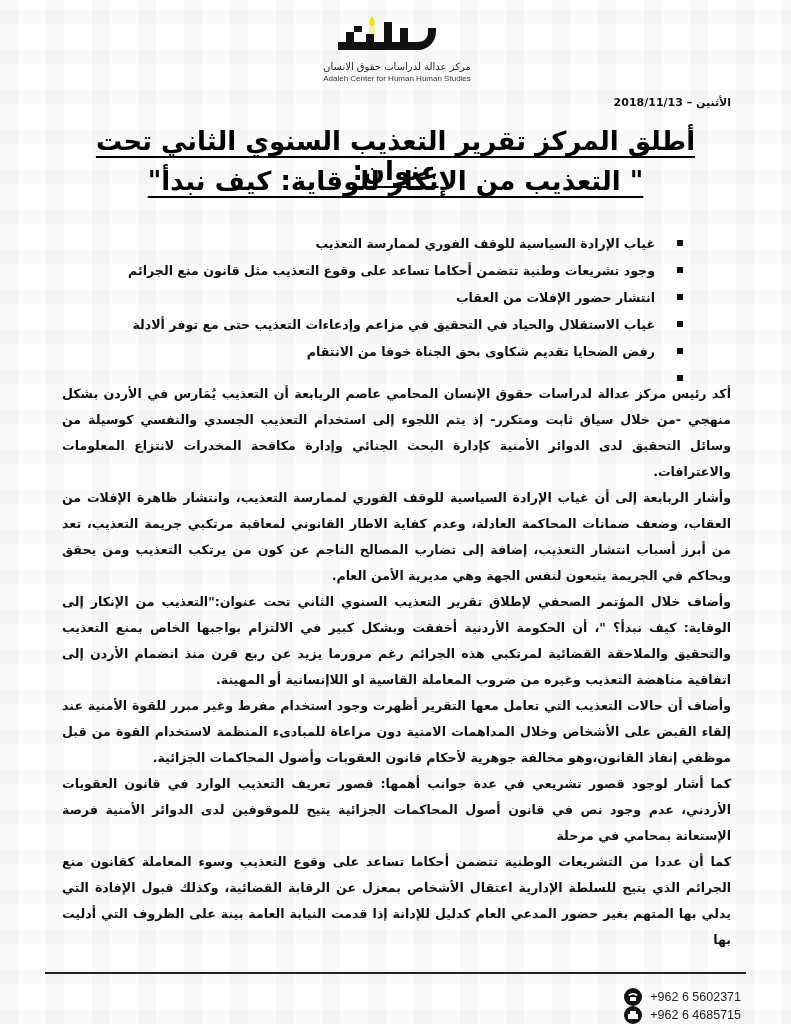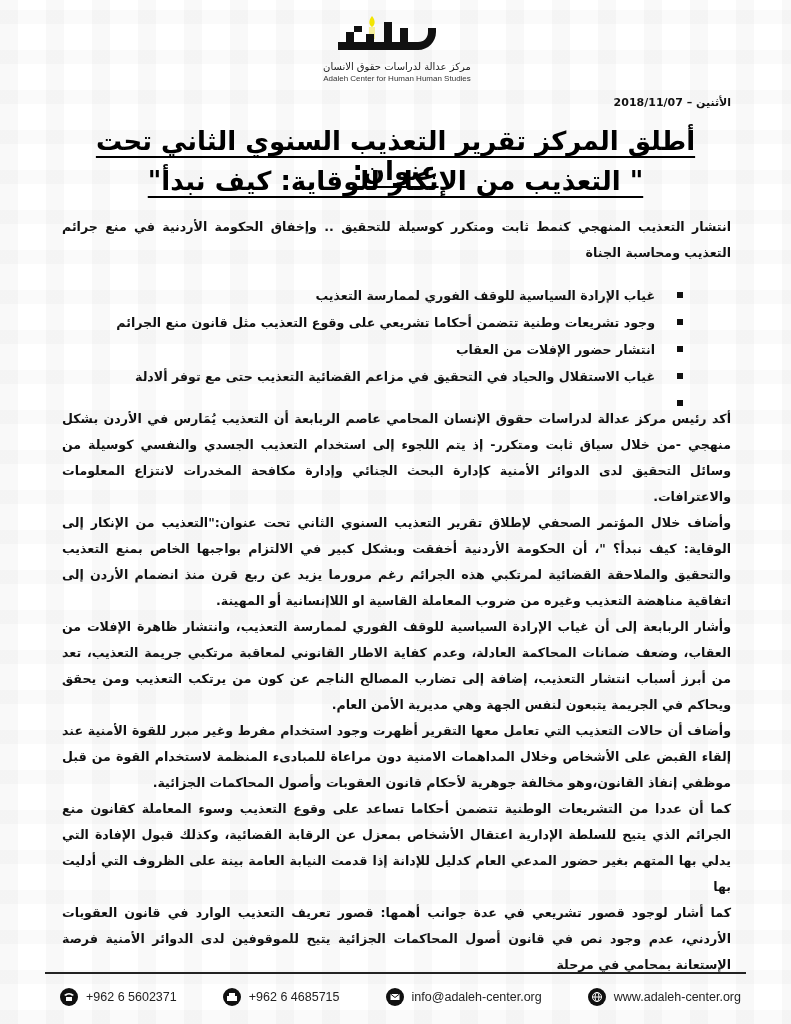--- a/index.html
+++ b/index.html
@@ -52,22 +52,22 @@
   .bullets li { position: relative; padding-right: 28px; line-height: 27px; text-align: right; }
   .bullets li .sq {
     position: absolute; right: 0; top: 10px; width: 6px; height: 6px; background: #111;
   }
 
   .footer-line {
     position: absolute; left: 45px; right: 45px; top: 972px; height: 1.5px; background: #222;
   }
   .footer {
     position: absolute; left: 60px; right: 50px; top: 988px; height: 24px;
-    display: flex; justify-content: space-between; align-items: flex-start;
-    font-family: "Liberation Sans", sans-serif; font-size: 12.5px; color: #222;
+    display: flex; justify-content: space-between; align-items: flex-end;
+    font-family: "Liberation Sans", sans-serif; font-size: 12.5px; color: #222; flex-direction: column;
   }
   .footer .item { display: flex; align-items: center; gap: 8px; }
   .footer .ic {
     width: 18px; height: 18px; border-radius: 50%; background: #111;
     display: inline-flex; align-items: center; justify-content: center;
   }
 </style>
 </head>
 <body>
 
@@ -81,41 +81,40 @@
       <path d="M40 4 C36 9 37 13 40 15 C43 13 44 9 40 4 Z" fill="#f2e500"></path>
       <rect x="37" y="15" width="6" height="12" fill="#f6ef9a"></rect>
 
       <path d="M14 20 h8 v10 h12 v-8 h8 v8 h10 v-20 h8 v20 h8 v-14 h8 v14 h10 c6 0 10 -4 10 -10 v-4 h8 v4 c0 10 -8 18 -18 18 H6 v-8 h8 Z" fill="#111"></path>
       <rect x="22" y="14" width="8" height="6" fill="#111"></rect>
     </svg>
     <div class="ar-name">مركز عدالة لدراسات حقوق الانسان</div>
     <div class="en-name">Adaleh Center for Human Human Studies</div>
   </div>
 
-  <div class="date">الأثنين – 2018/11/07</div>
+  <div class="date">الأثنين – 2018/11/13</div>
 
   <div class="title l1">أطلق المركز تقرير التعذيب السنوي الثاني تحت عنوان:</div>
   <div class="title l2">" التعذيب من الإنكار للوقاية: كيف نبدأ"</div>
 
   <div class="content">
-    <p>انتشار التعذيب المنهجي كنمط ثابت ومتكرر كوسيلة للتحقيق .. وإخفاق الحكومة الأردنية في منع جرائم التعذيب ومحاسبة الجناة</p>
     <ul class="bullets">
       <li><span class="sq"></span><span>غياب الإرادة السياسية للوقف الفوري لممارسة التعذيب</span></li>
-      <li><span class="sq"></span><span>وجود تشريعات وطنية تتضمن أحكاما تشريعي على وقوع التعذيب مثل قانون منع الجرائم</span></li>
+      <li><span class="sq"></span><span>وجود تشريعات وطنية تتضمن أحكاما تساعد على وقوع التعذيب مثل قانون منع الجرائم</span></li>
       <li><span class="sq"></span><span>انتشار حضور الإفلات من العقاب</span></li>
-      <li><span class="sq"></span><span>غياب الاستقلال والحياد في التحقيق في مزاعم القضائية التعذيب حتى مع توفر ألادلة</span></li>
-      <li><span class="sq"></span></li>
+      <li><span class="sq"></span><span>غياب الاستقلال والحياد في التحقيق في مزاعم وإدعاءات التعذيب حتى مع توفر ألادلة</span></li>
+      <li><span class="sq"></span><span>رفض الضحايا تقديم شكاوى بحق الجناة خوفا من الانتقام</span></li>
       <li><span class="sq"></span></li>
     </ul>
     <p>أكد رئيس مركز عدالة لدراسات حقوق الإنسان المحامي عاصم الربابعة أن التعذيب يُمَارس في الأردن بشكل منهجي -من خلال سياق ثابت ومتكرر- إذ يتم اللجوء إلى استخدام التعذيب الجسدي والنفسي كوسيلة من وسائل التحقيق لدى الدوائر الأمنية كإدارة البحث الجنائي وإدارة مكافحة المخدرات لانتزاع المعلومات والاعترافات.</p>
+    <p>وأشار الربابعة إلى أن غياب الإرادة السياسية للوقف الفوري لممارسة التعذيب، وانتشار ظاهرة الإفلات من العقاب، وضعف ضمانات المحاكمة العادلة، وعدم كفاية الاطار القانوني لمعاقبة مرتكبي جريمة التعذيب، تعد من أبرز أسباب انتشار التعذيب، إضافة إلى تضارب المصالح  الناجم عن كون من يرتكب التعذيب ومن يحقق ويحاكم في الجريمة يتبعون لنفس الجهة وهي مديرية الأمن العام.</p>
     <p>وأضاف خلال المؤتمر الصحفي لإطلاق تقرير التعذيب السنوي الثاني تحت عنوان:"التعذيب من الإنكار إلى الوقاية: كيف نبدأ؟ "، أن الحكومة الأردنية أخفقت وبشكل كبير في الالتزام بواجبها الخاص بمنع التعذيب والتحقيق والملاحقة القضائية لمرتكبي هذه الجرائم رغم مرورما يزيد عن ربع قرن منذ انضمام الأردن إلى اتفاقية مناهضة التعذيب وغيره من ضروب المعاملة القاسية او اللاإنسانية أو المهينة.</p>
-    <p>وأشار الربابعة إلى أن غياب الإرادة السياسية للوقف الفوري لممارسة التعذيب، وانتشار ظاهرة الإفلات من العقاب، وضعف ضمانات المحاكمة العادلة، وعدم كفاية الاطار القانوني لمعاقبة مرتكبي جريمة التعذيب، تعد من أبرز أسباب انتشار التعذيب، إضافة إلى تضارب المصالح  الناجم عن كون من يرتكب التعذيب ومن يحقق ويحاكم في الجريمة يتبعون لنفس الجهة وهي مديرية الأمن العام.</p>
     <p>وأضاف أن حالات التعذيب التي تعامل معها التقرير أظهرت وجود استخدام مفرط وغير مبرر للقوة الأمنية عند إلقاء القبض على الأشخاص وخلال المداهمات الامنية دون مراعاة للمبادىء المنظمة لاستخدام القوة من قبل موظفي إنفاذ القانون،وهو مخالفة جوهرية لأحكام قانون العقوبات وأصول المحاكمات الجزائية.</p>
+    <p>كما أشار لوجود قصور تشريعي في عدة جوانب أهمها: قصور تعريف التعذيب الوارد في قانون العقوبات الأردني، عدم وجود نص في قانون أصول المحاكمات الجزائية يتيح للموقوفين لدى الدوائر الأمنية فرصة الإستعانة بمحامي في مرحلة</p>
     <p>كما أن عددا من التشريعات الوطنية تتضمن أحكاما تساعد على وقوع التعذيب وسوء المعاملة كقانون منع الجرائم الذي يتيح للسلطة الإدارية اعتقال الأشخاص بمعزل عن الرقابة القضائية، وكذلك قبول الإفادة التي يدلي بها المتهم بغير حضور المدعي العام كدليل للإدانة إذا قدمت النيابة العامة بينة على الظروف التي أدليت بها</p>
-    <p>كما أشار لوجود قصور تشريعي في عدة جوانب أهمها: قصور تعريف التعذيب الوارد في قانون العقوبات الأردني، عدم وجود نص في قانون أصول المحاكمات الجزائية يتيح للموقوفين لدى الدوائر الأمنية فرصة الإستعانة بمحامي في مرحلة</p>
   </div>
 
   <div class="footer-line"></div>
 
   <div class="footer">
     <div class="item">
       <span class="ic">
         <svg width="12" height="12" viewBox="0 0 12 12">
             <path d="M1 4 Q6 0 11 4 L9 5 L8 4 Q6 3 4 4 L3 5 Z M3 6 h6 v4 h-6 Z" fill="#fff"></path>
           </svg>

